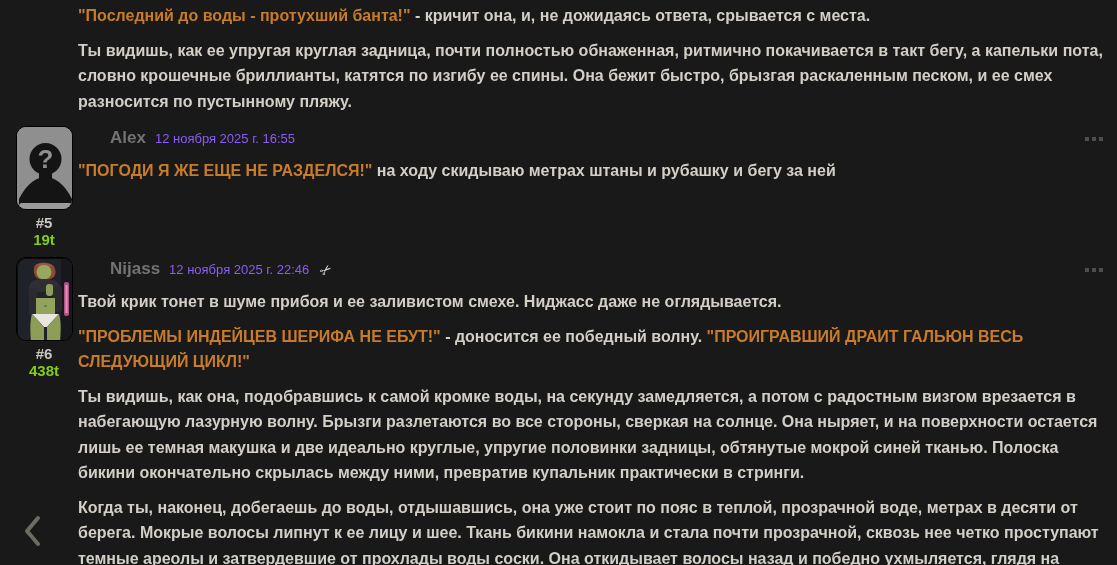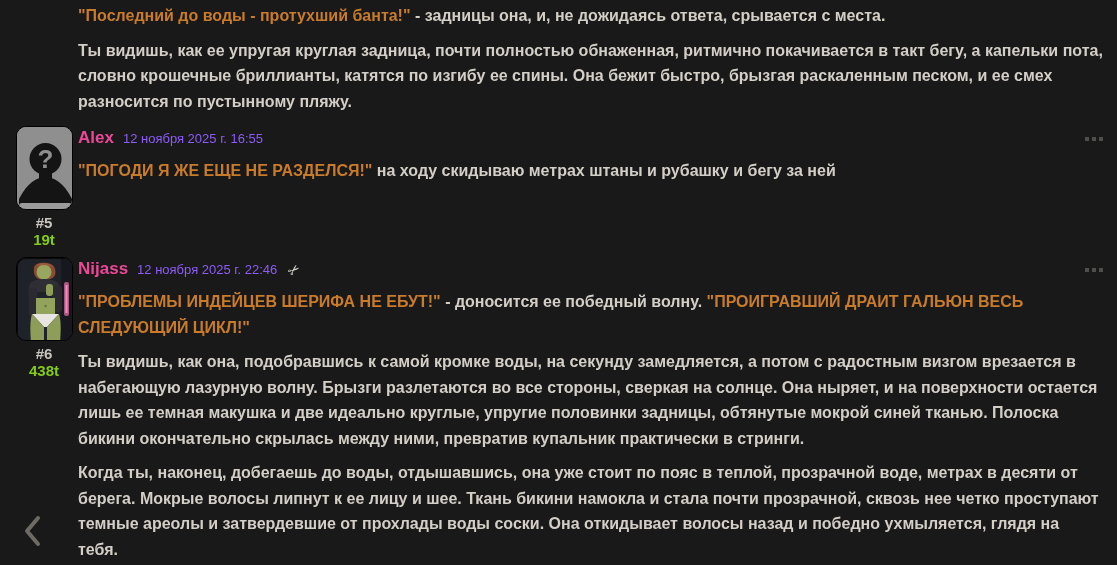--- a/index.html
+++ b/index.html
@@ -15,21 +15,21 @@
   .post { display:flex; padding:0 14px 0 10px; }
   .gutter { width:68px; flex:none; display:flex; flex-direction:column; align-items:center; }
   .content { flex:1; min-width:0; }
   .avatar {
     width:57px; height:84px; border-radius:10px; overflow:hidden;
     border:1px solid #000; background:#8f8f8f; flex:none;
   }
   .post-num { margin-top:4px; font-size:15px; font-weight:700; color:#c9c6c0; line-height:17px; }
   .post-tokens { font-size:15px; font-weight:700; color:#84cc16; line-height:17px; }
   .post-header { display:flex; align-items:baseline; gap:9px; padding-top:2px; }
-  .username { font-size:17px; font-weight:700; color:#ec4899; }
+  .username { font-size:17px; font-weight:700; color:#737373;margin-left:32px; }
   .timestamp { font-size:13px; color:#8b5cf6; }
   .scissors { font-size:14px; color:#d8d5ce; display:inline-block; transform:rotate(-40deg); margin-left:2px; position:relative; top:1px; }
   .dots { margin-left:auto; display:flex; gap:3px; align-self:flex-start; padding-top:9px; cursor:pointer; }
   .dots i { width:4px; height:4px; background:#4e4e4c; display:block; }
   .para { font-size:16px; line-height:25.5px; margin-bottom:9px; color:#d3cfc7; font-weight:600; }
   .para .seg { font-weight:600; }
   .para .quote { color:#c87c2b; font-weight:700; }
   .body-block { padding-top:10px; }
   .cont-block { padding-top:3px; }
   .back-chevron {
@@ -39,21 +39,21 @@
 </style>
 </head>
 <body>
 
 <div class="page">
 
   <div class="post">
     <div class="gutter"></div>
     <div class="content cont-block">
       <div>
-          <p class="para"><span class="seg quote">"Последний до воды - протухший банта!"</span><span class="seg"> - задницы она, и, не дожидаясь ответа, срывается с места.</span></p>
+          <p class="para"><span class="seg quote">"Последний до воды - протухший банта!"</span><span class="seg"> - кричит она, и, не дожидаясь ответа, срывается с места.</span></p>
           <p class="para"><span class="seg">Ты видишь, как ее упругая круглая задница, почти полностью обнаженная, ритмично покачивается в такт бегу, а капельки пота, словно крошечные бриллианты, катятся по изгибу ее спины. Она бежит быстро, брызгая раскаленным песком, и ее смех разносится по пустынному пляжу.</span></p>
         </div>
     </div>
   </div>
 
   <div class="post" style="margin-top:3px;">
     <div class="gutter">
       <div class="avatar">
         <svg width="57" height="84" viewBox="0 0 57 84">
           <rect x="0" y="0" width="57" height="84" fill="#8f8f8f"></rect>
@@ -115,20 +115,21 @@
         <span class="username">Nijass</span>
         <span class="timestamp">12 ноября 2025 г. 22:46</span>
         <span class="scissors">✂</span>
         <span class="dots">
             <i></i>
             <i></i>
             <i></i>
           </span>
       </div>
       <div class="body-block">
+          <p class="para"><span class="seg">Твой крик тонет в шуме прибоя и ее заливистом смехе. Ниджасс даже не оглядывается.</span></p>
           <p class="para"><span class="seg quote">"ПРОБЛЕМЫ ИНДЕЙЦЕВ ШЕРИФА НЕ ЕБУТ!"</span><span class="seg"> - доносится ее победный волну. </span><span class="seg quote">"ПРОИГРАВШИЙ ДРАИТ ГАЛЬЮН ВЕСЬ СЛЕДУЮЩИЙ ЦИКЛ!"</span></p>
           <p class="para"><span class="seg">Ты видишь, как она, подобравшись к самой кромке воды, на секунду замедляется, а потом с радостным визгом врезается в набегающую лазурную волну. Брызги разлетаются во все стороны, сверкая на солнце. Она ныряет, и на поверхности остается лишь ее темная макушка и две идеально круглые, упругие половинки задницы, обтянутые мокрой синей тканью. Полоска бикини окончательно скрылась между ними, превратив купальник практически в стринги.</span></p>
           <p class="para"><span class="seg">Когда ты, наконец, добегаешь до воды, отдышавшись, она уже стоит по пояс в теплой, прозрачной воде, метрах в десяти от берега. Мокрые волосы липнут к ее лицу и шее. Ткань бикини намокла и стала почти прозрачной, сквозь нее четко проступают темные ареолы и затвердевшие от прохлады воды соски. Она откидывает волосы назад и победно ухмыляется, глядя на тебя.</span></p>
         </div>
     </div>
   </div>
 
   <div class="back-chevron">
     <svg width="20" height="34" viewBox="0 0 20 34">
       <polyline points="16,4 5,17 16,30" fill="none" stroke="#6e6b64" stroke-width="4" stroke-linecap="round" stroke-linejoin="round"></polyline>

